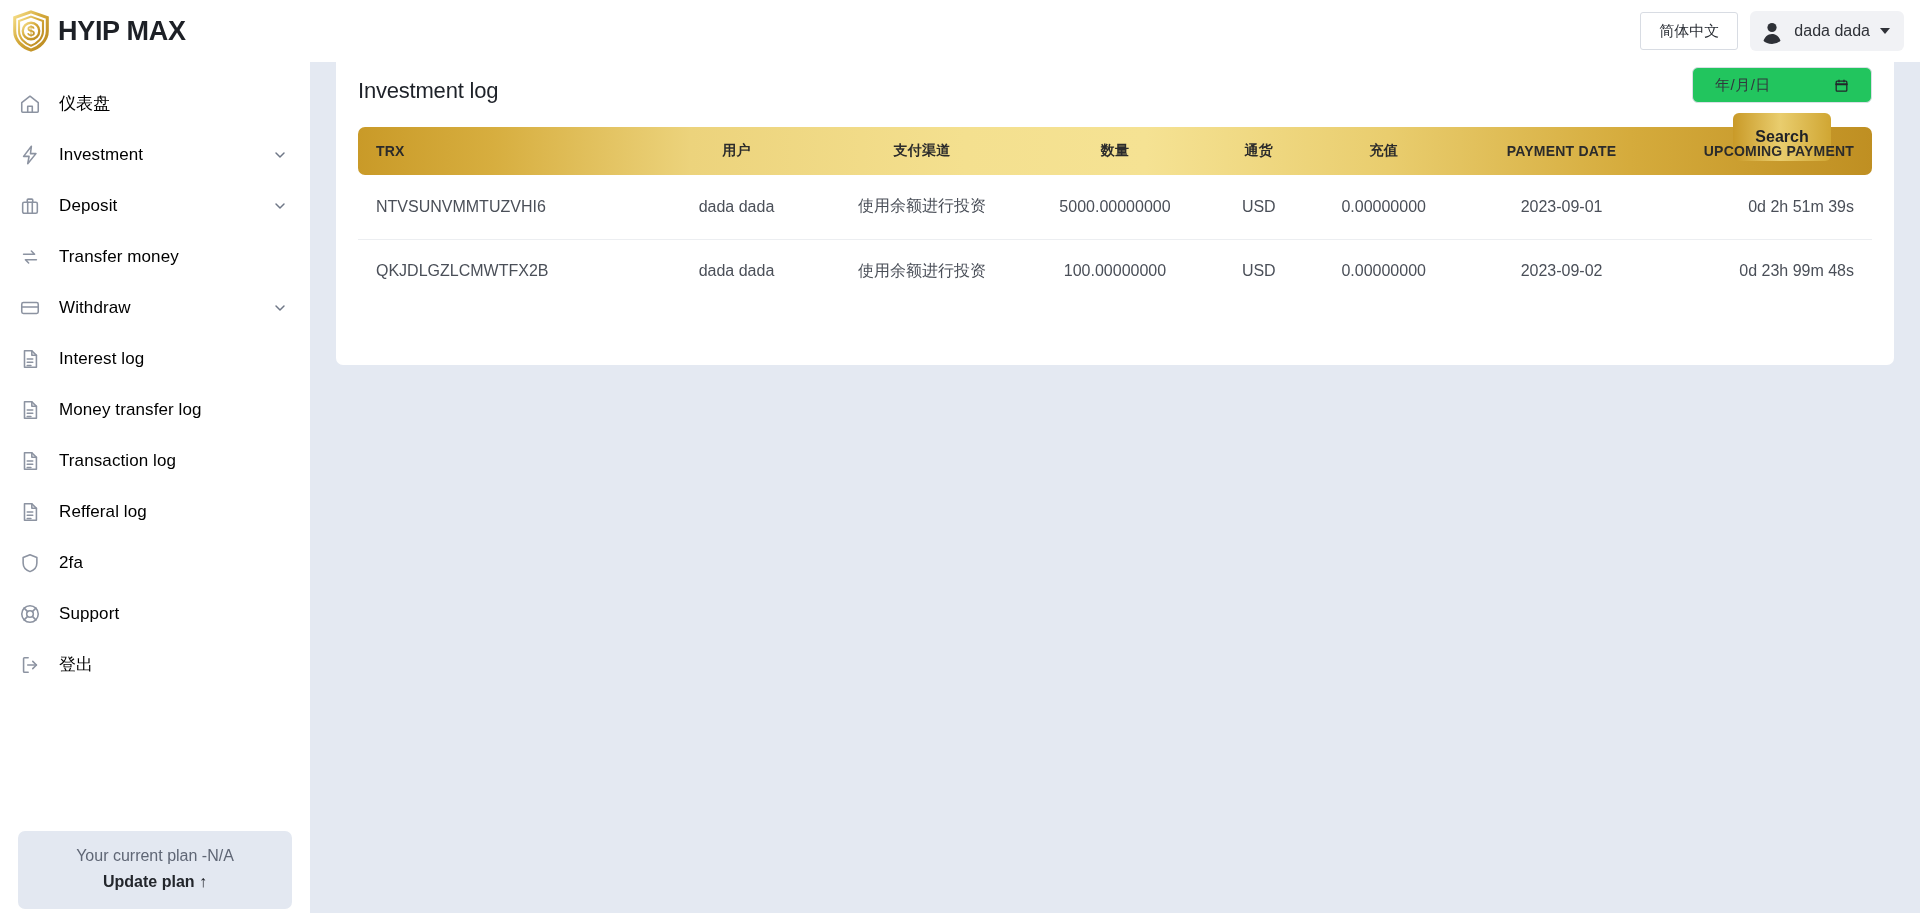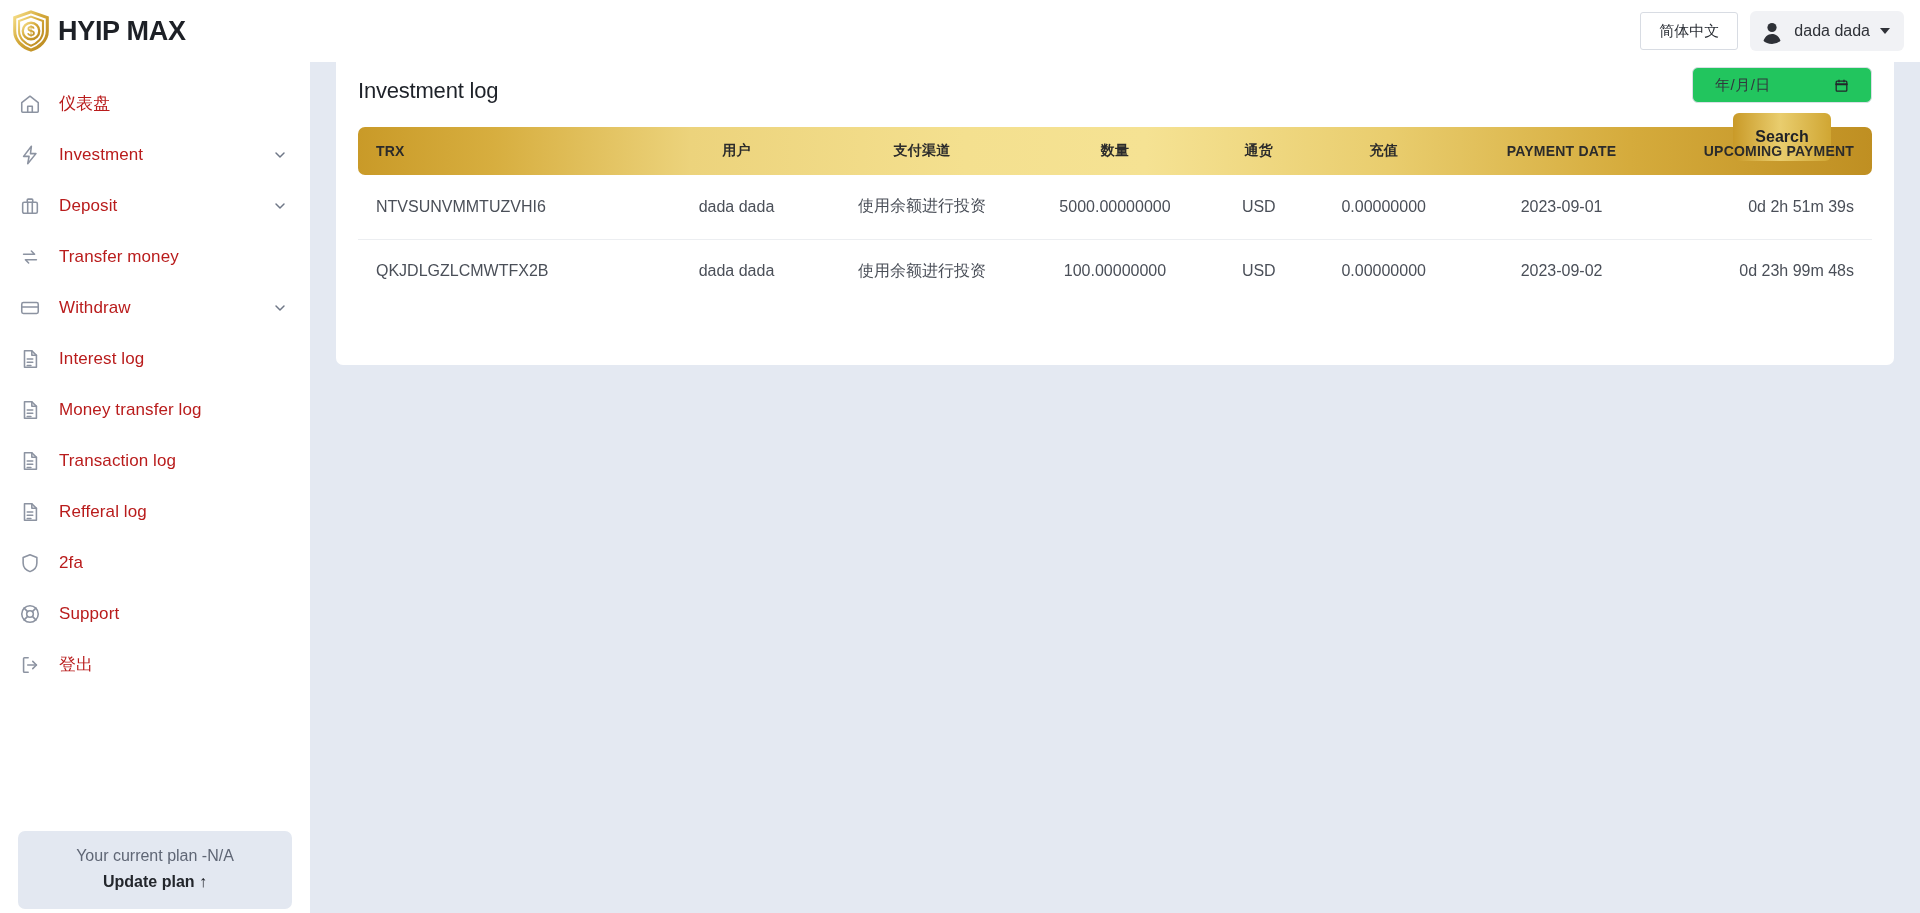--- a/index.html
+++ b/index.html
@@ -70,21 +70,21 @@
     display: flex; align-items: center;
     height: 51px; padding: 0 22px 0 18px;
     color: #7b8494; cursor: pointer;
   }
   .nav-icon {
     width: 24px; height: 24px; flex: 0 0 24px;
     display: flex; align-items: center; justify-content: center;
     color: #8c93a1;
   }
   .nav-label {
-    margin-left: 17px; font-size: 17px; color: #b91c1c;
+    margin-left: 17px; font-size: 17px; color: #000000;
     white-space: nowrap; letter-spacing: 0.1px;
   }
   .nav-chevron { margin-left: auto; color: #6f7787; display: flex; }
   .plan-card {
     margin: 0 18px 4px 18px;
     background: #e3e8f1; border-radius: 7px;
     padding: 16px 10px 18px 10px; text-align: center;
   }
   .plan-text { font-size: 16px; color: #5f6675; }
   .plan-update {

